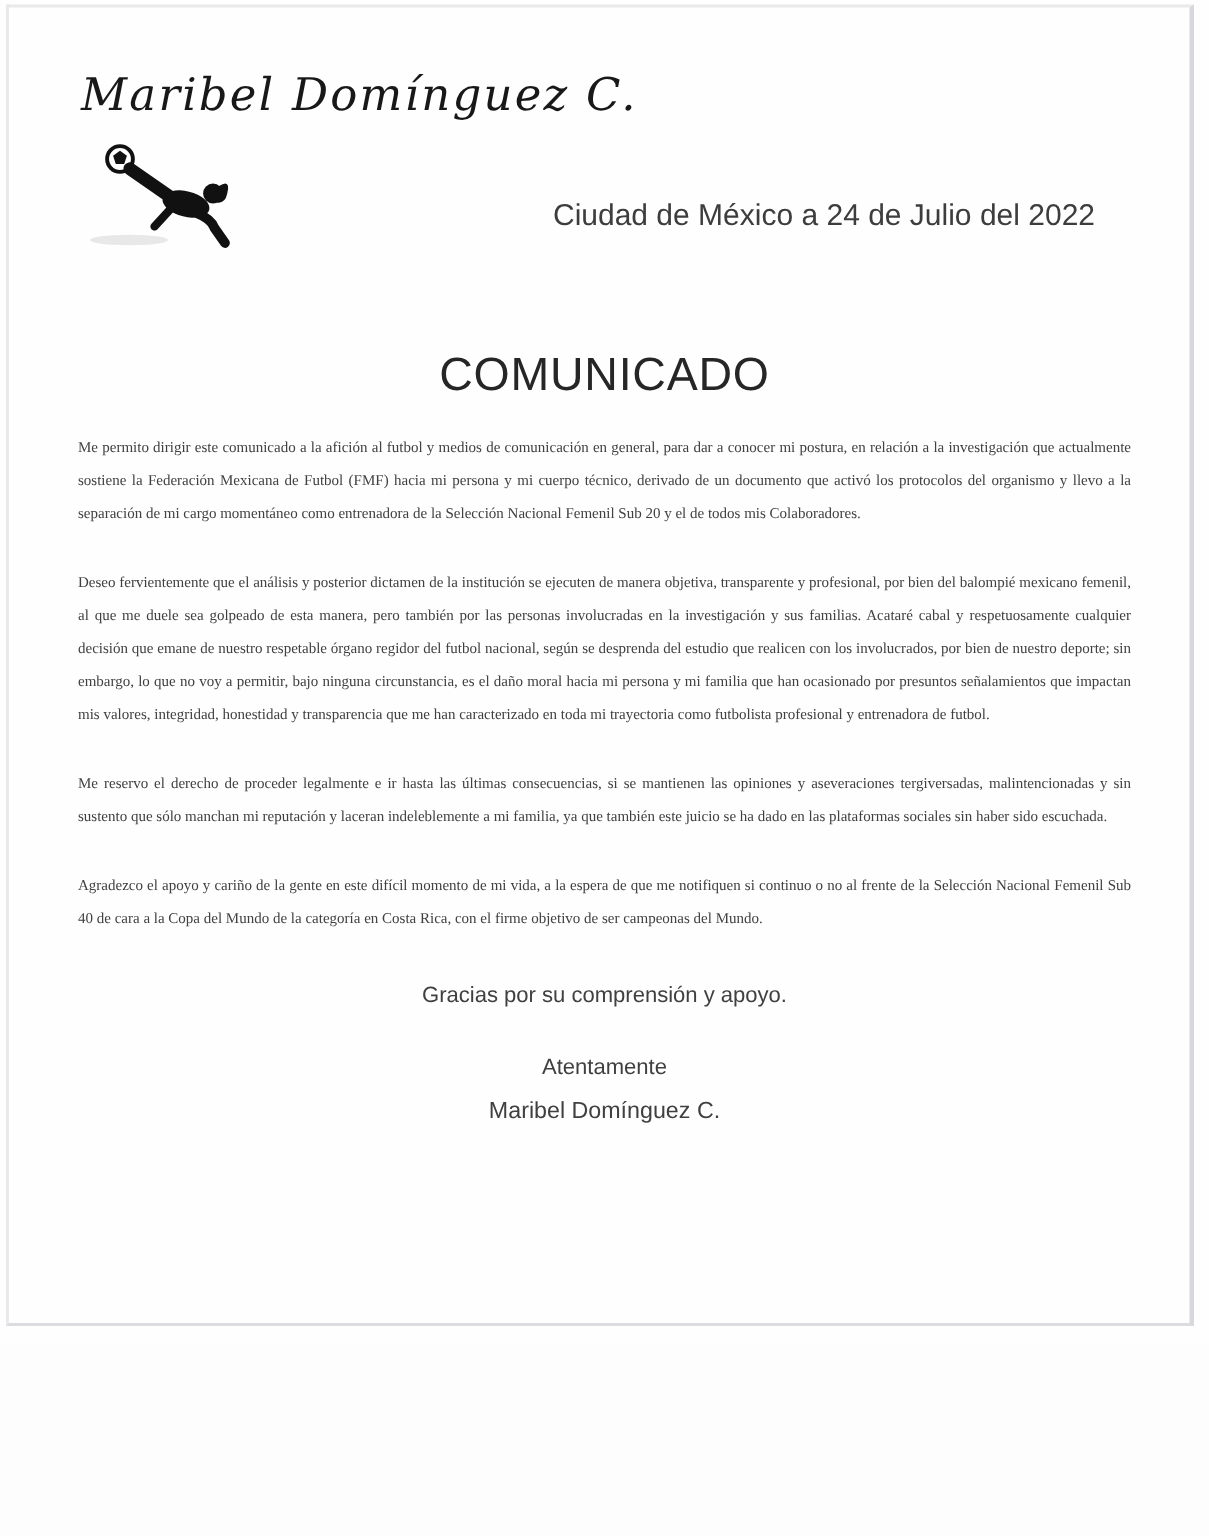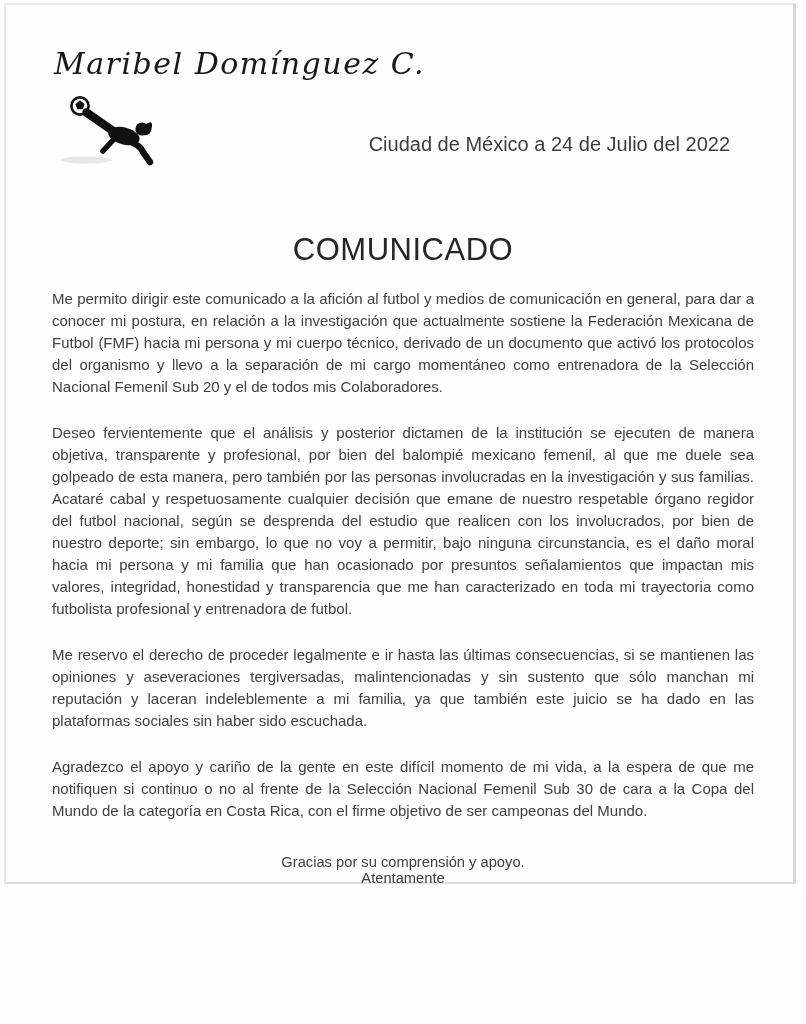--- a/index.html
+++ b/index.html
@@ -68,32 +68,33 @@
     letter-spacing: 0.5px;
     color: #262626;
     line-height: 36px;
     font-family: "Liberation Sans", sans-serif;
   }
   .body-block {
     margin-top: 20px;
   }
   .body-block p {
     margin: 0 0 24px 0;
-    font-size: 15px;
+    font-size: 10px;
     line-height: 22px;
     text-align: justify;
     color: #404040;
+    font-family: Liberation Serif, serif;
   }
   .closing {
     text-align: center;
     font-size: 14.7px;
     color: #404040;
   }
   .closing.thanks { margin-top: 32px; }
-  .closing.salutation { }
+  .closing.salutation { margin-top: 32px; }
   .closing.signature { margin-top: 12px; font-size: 15.5px; }
 </style>
 </head>
 <body>
 
 <div class="sheet">
   <div class="frame"></div>
   <div class="content">
 
     <div class="letterhead-name">Maribel Domínguez C.</div>
@@ -122,21 +123,21 @@
       </div>
       <div class="dateline">Ciudad de México a 24 de Julio del 2022</div>
     </div>
 
     <h1 class="title">COMUNICADO</h1>
 
     <div class="body-block">
       <p>Me permito dirigir este comunicado a la afición al futbol y medios de comunicación en general, para dar a conocer mi postura, en relación a la investigación que actualmente sostiene la Federación Mexicana de Futbol (FMF) hacia mi persona y mi cuerpo técnico, derivado de un documento  que activó los protocolos del organismo y llevo a la separación de mi cargo momentáneo como entrenadora de la Selección Nacional Femenil Sub 20 y el de todos mis Colaboradores.</p>
       <p>Deseo fervientemente que el análisis y posterior dictamen de la institución se ejecuten de manera objetiva, transparente y profesional, por bien del balompié mexicano femenil, al que me duele sea golpeado de esta manera, pero también por las personas involucradas en la investigación y sus familias. Acataré cabal y respetuosamente cualquier decisión que emane de nuestro respetable órgano regidor del futbol nacional, según se desprenda del estudio que realicen con los involucrados, por bien de nuestro deporte; sin embargo, lo que no voy a permitir, bajo ninguna circunstancia, es el daño moral hacia mi persona y mi familia que han ocasionado por presuntos señalamientos que impactan mis valores, integridad, honestidad y transparencia que me han caracterizado en toda mi trayectoria como futbolista profesional y entrenadora de futbol.</p>
       <p>Me reservo el derecho de proceder legalmente e ir hasta las últimas consecuencias, si se mantienen las opiniones y aseveraciones tergiversadas, malintencionadas y sin sustento que sólo manchan mi reputación y laceran indeleblemente a mi familia, ya que también este juicio se ha dado en las plataformas sociales sin haber sido escuchada.</p>
-      <p>Agradezco el apoyo y cariño de la gente en este difícil momento de mi vida, a la espera de que me notifiquen si continuo o no al frente de la Selección Nacional Femenil Sub 30 de cara a la Copa del Mundo de la categoría en Costa Rica, con el firme objetivo de ser campeonas del Mundo.</p>
+      <p>Agradezco el apoyo y cariño de la gente en este difícil momento de mi vida, a la espera de que me notifiquen si continuo o no al frente de la Selección Nacional Femenil Sub 40 de cara a la Copa del Mundo de la categoría en Costa Rica, con el firme objetivo de ser campeonas del Mundo.</p>
     </div>
 
     <div class="closing thanks">Gracias por su comprensión y apoyo.</div>
     <div class="closing salutation">Atentamente</div>
     <div class="closing signature">Maribel Domínguez C.</div>
 
   </div>
 </div>
 
 </body></html>

